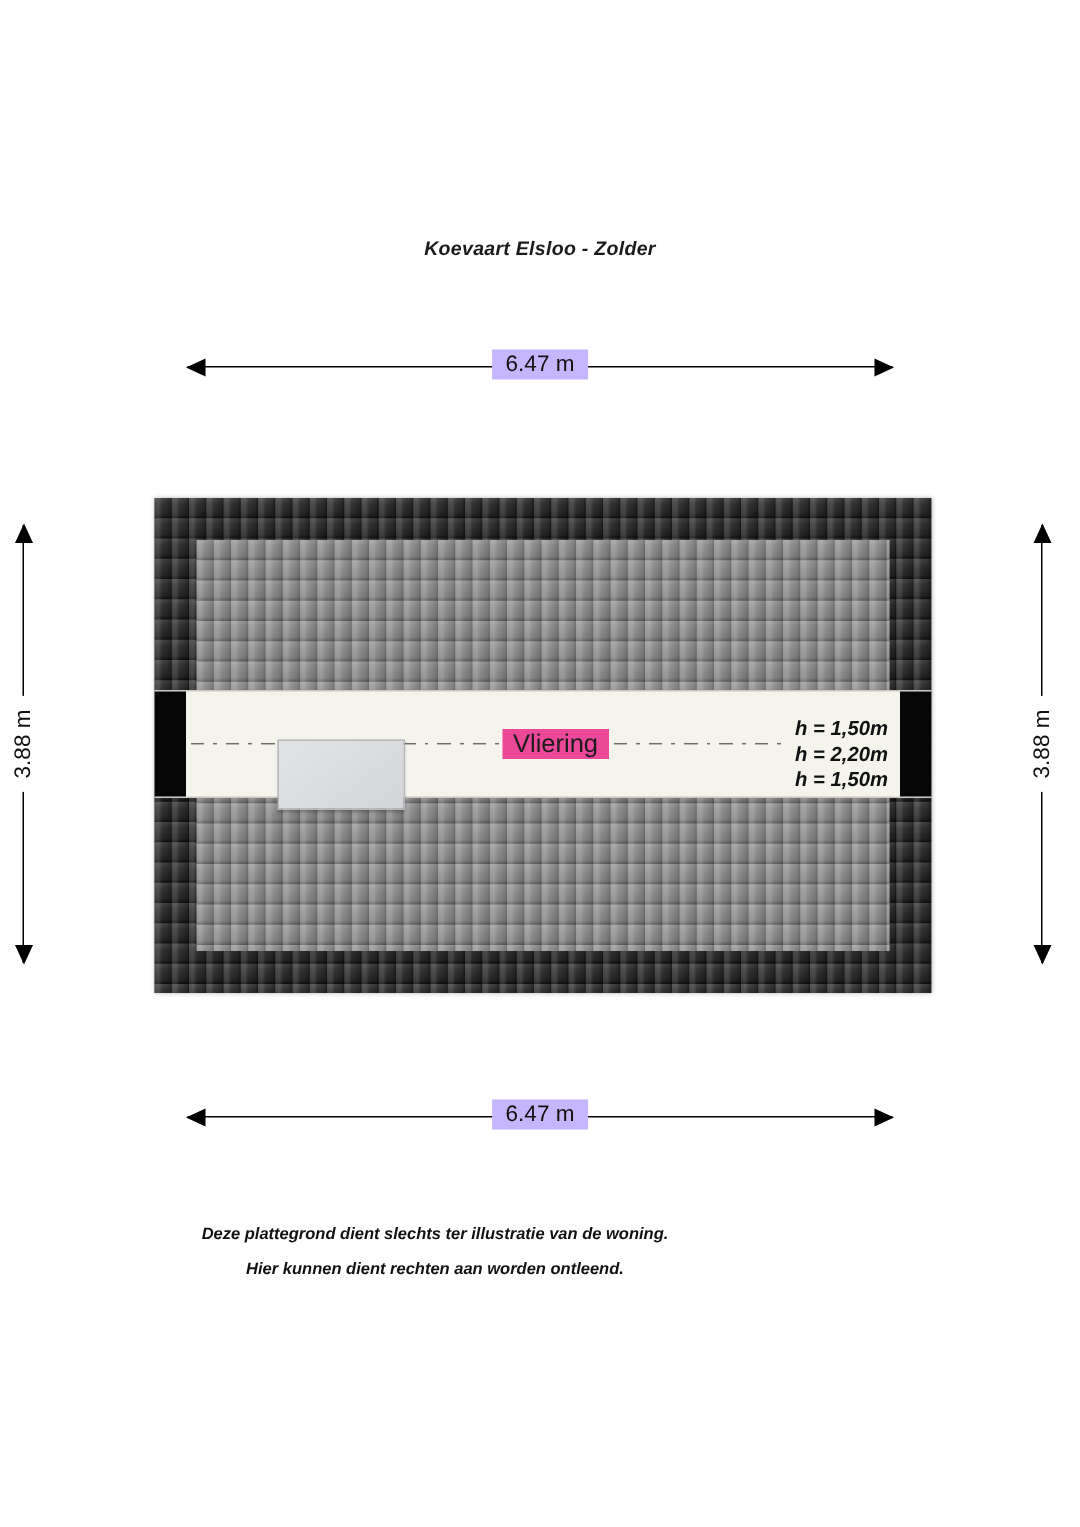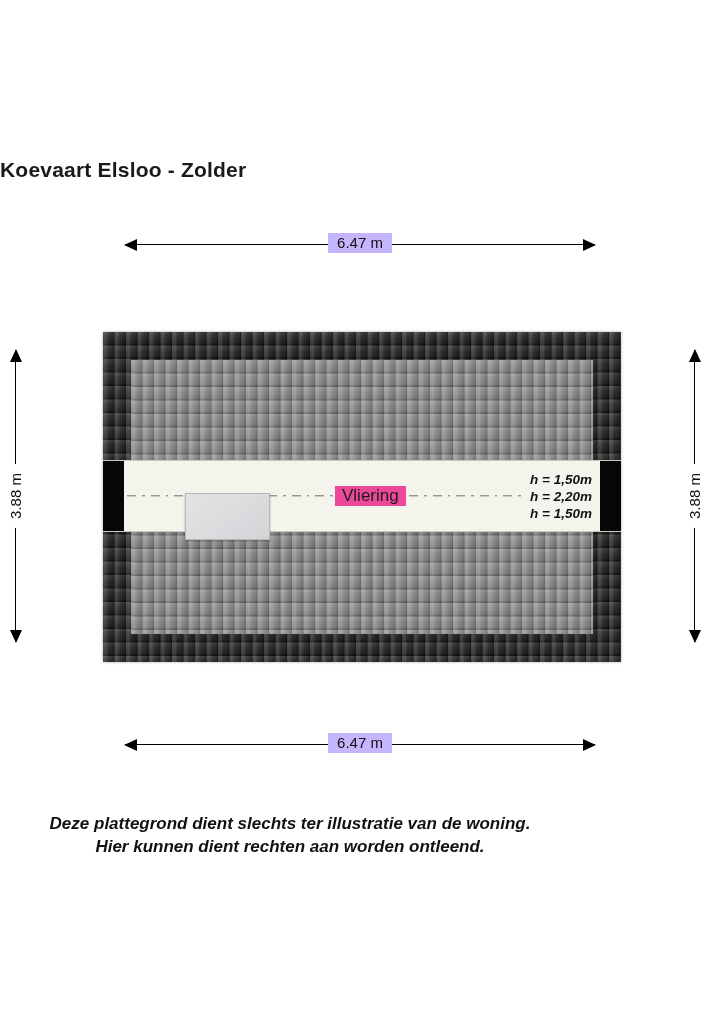--- a/index.html
+++ b/index.html
@@ -14,23 +14,24 @@
     font-family: "Liberation Sans", sans-serif;
     overflow: hidden;
   }
 
   
   #plan-title {
     position: absolute;
     left: 0;
     top: 158px;
     width: 720px;
-    text-align: left;
-    font-size: 21px;
+    text-align: center;
+    font-size: 13px;
     font-weight: bold;
+    font-style: italic;
     color: #1a1a1a;
     letter-spacing: 0.2px;
   }
 
   
   .dim-h {
     position: absolute;
     height: 22px;
   }
   .dim-h .rule {
@@ -235,21 +236,21 @@
   }
 
   
   .height-list {
     position: absolute;
     right: 27px;
     top: 0;
     height: 100%;
     display: flex;
     flex-direction: column;
-    justify-content: center;
+    justify-content: flex-end;
     align-items: flex-end;
     padding: 3px 0;
     box-sizing: border-box;
   }
   .height-item {
     font-size: 13.5px;
     font-style: italic;
     font-weight: bold;
     color: #111;
     background: #f4f3ec;
@@ -258,21 +259,21 @@
     white-space: nowrap;
   }
 
   
   #disclaimer {
     position: absolute;
     left: 0;
     top: 812px;
     width: 580px;
     text-align: center;
-    font-size: 17px;
+    font-size: 11px;
     font-style: italic;
     font-weight: bold;
     color: #111;
     line-height: 23px;
   }
   #disclaimer div { white-space: nowrap; }
 </style>
 </head>
 <body>
 

